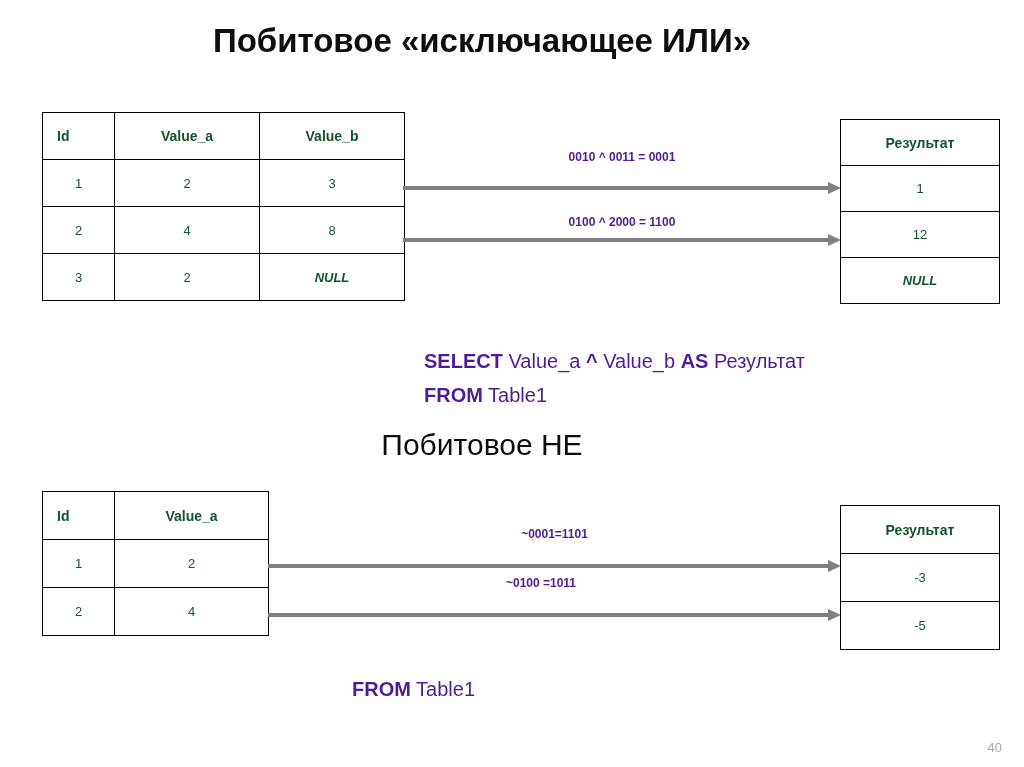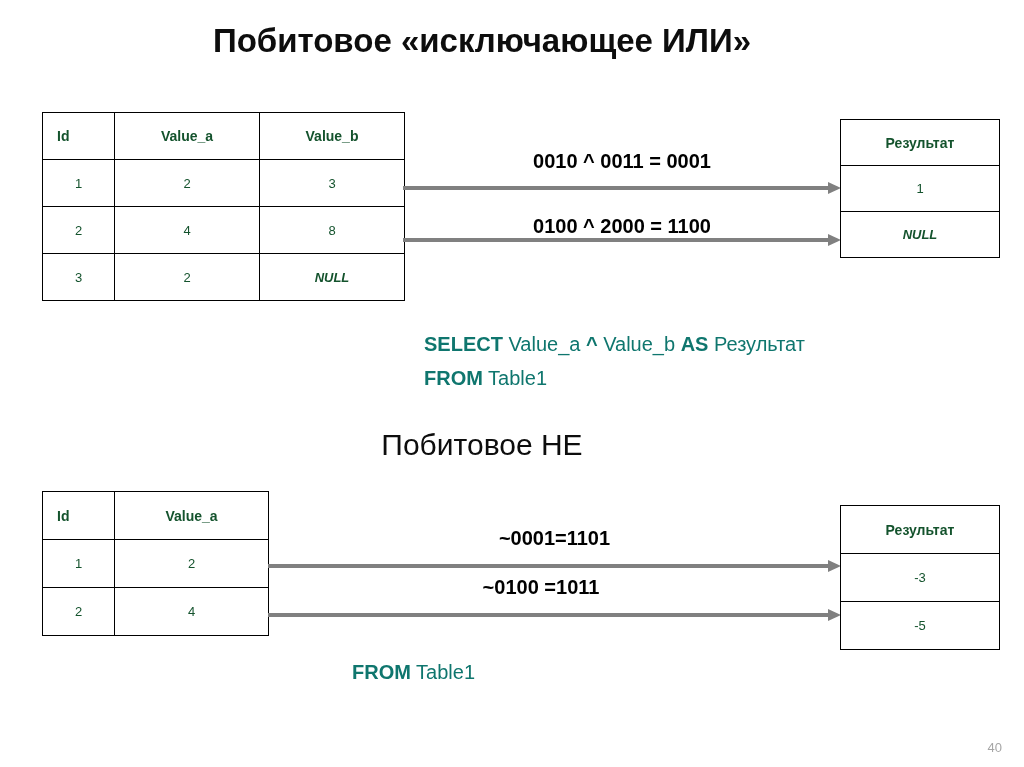--- a/index.html
+++ b/index.html
@@ -111,38 +111,39 @@
     border-left: 13px solid #808080;
   }
   #arrow-xor-1 { left: 403px; top: 182px; width: 438px; }
   #arrow-xor-2 { left: 403px; top: 234px; width: 438px; }
   #arrow-not-1 { left: 268px; top: 560px; width: 573px; }
   #arrow-not-2 { left: 268px; top: 609px; width: 573px; }
 
   
   .expr {
     position: absolute;
-    font-size: 20px;
-    font-weight: bold;
-    color: #000000;
+    font-size: 12px;
+    font-weight: bold;
+    color: #4c1d95;
     text-align: center;
     white-space: nowrap;
   }
   #expr-xor-1 { left: 403px; top: 150px; width: 438px; }
   #expr-xor-2 { left: 403px; top: 215px; width: 438px; }
   #expr-not-1 { left: 268px; top: 527px; width: 573px; }
   #expr-not-2 { left: 280px; top: 576px; width: 522px; }
 
   
   .sql {
     position: absolute;
     font-size: 20px;
-    color: #0f766e;
+    color: #4c1d95;
     line-height: 34px;
     white-space: nowrap;
+    margin-top: 17px;
   }
   .sql .kw { font-weight: bold; }
   #sql-xor { left: 424px; top: 327px; }
   #sql-not { left: 352px; top: 655px; }
 
   
   #page-number {
     position: absolute;
     right: 22px;
     bottom: 12px;
@@ -199,20 +200,23 @@
 
 <table class="grid" id="table-xor-result">
   <tbody>
     <tr>
       <td class="head">Результат</td>
     </tr>
     <tr>
       <td>1</td>
     </tr>
     <tr>
+      <td>12</td>
+    </tr>
+    <tr>
       <td class="null-cell">NULL</td>
     </tr>
   </tbody>
 </table>
 
 <div class="sql" id="sql-xor">
   <div><span class="kw">SELECT</span><span> Value_a </span><span class="kw">^</span><span> Value_b </span><span class="kw">AS</span><span> Результат</span></div>
   <div><span class="kw">FROM</span><span> Table1</span></div>
 </div>
 

